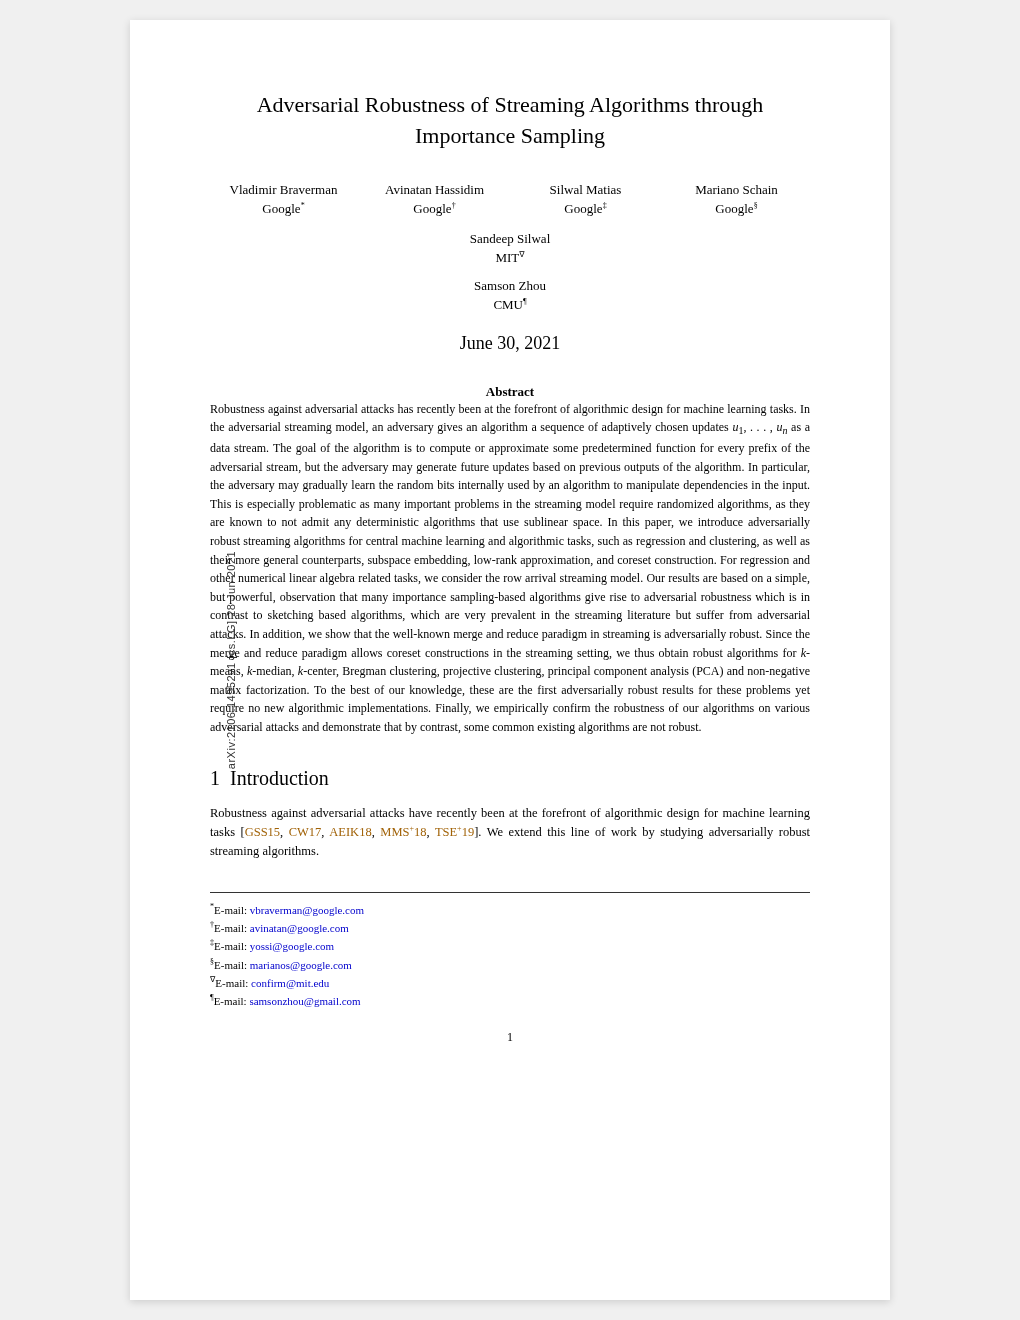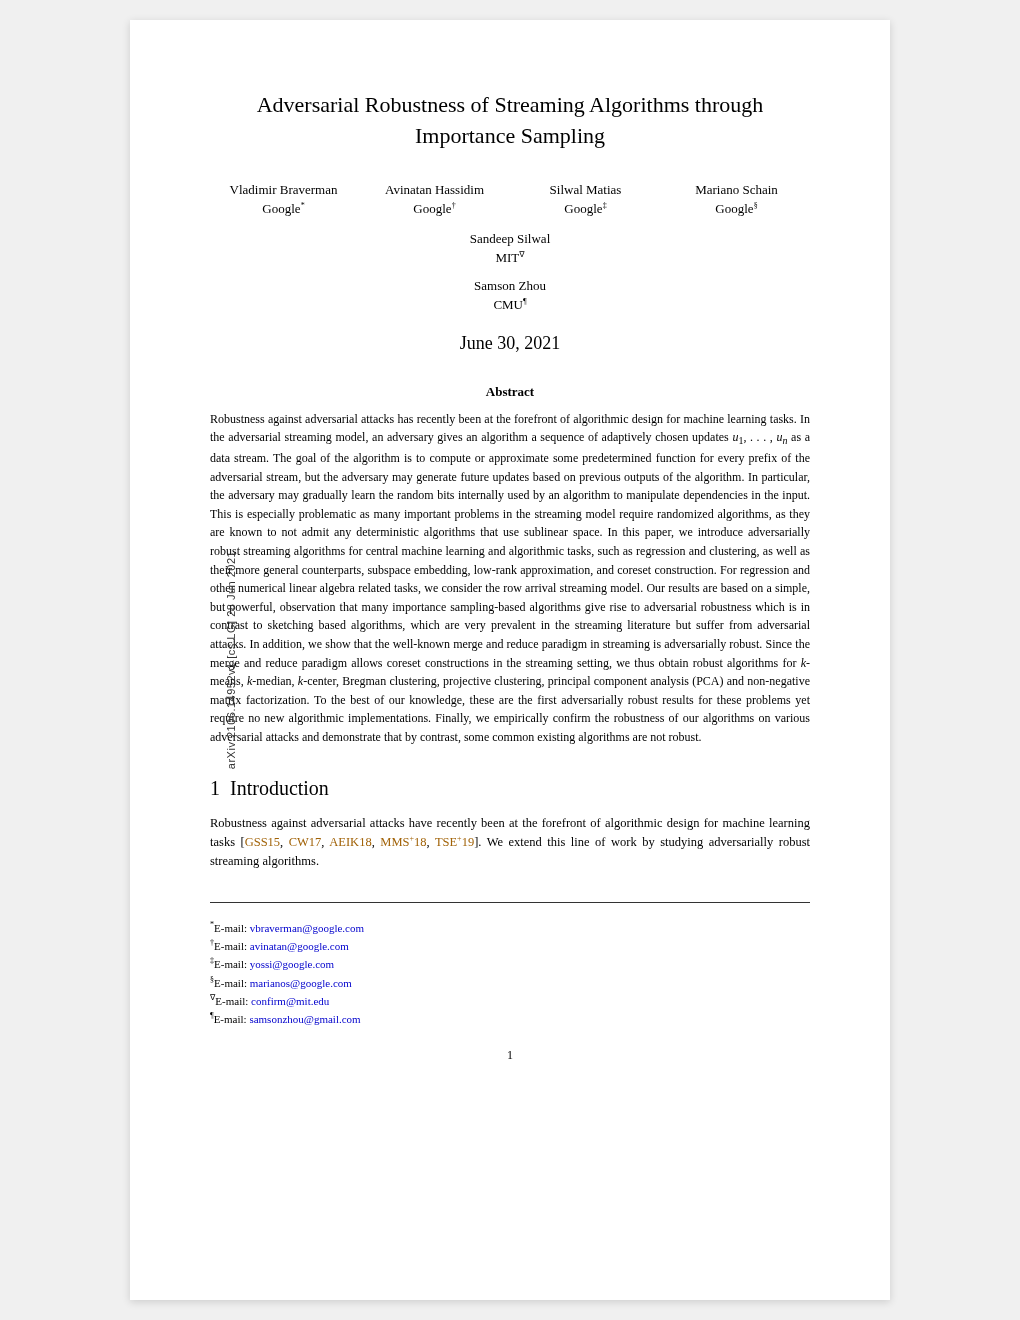--- a/index.html
+++ b/index.html
@@ -93,21 +93,20 @@
     }
 
     .abstract-section {
       margin-bottom: 30px;
     }
 
     .abstract-title {
       text-align: center;
       font-weight: bold;
       font-size: 13px;
-      margin-bottom: 10px;
     }
 
     .abstract-text {
       font-size: 12px;
       line-height: 1.55;
       text-align: justify;
     }
 
     .section-title {
       font-size: 20px;
@@ -119,21 +118,21 @@
     .intro-text {
       font-size: 12.5px;
       line-height: 1.55;
       text-align: justify;
       margin-bottom: 10px;
     }
 
     .footnotes-section {
       border-top: 1px solid #333;
       margin-top: 30px;
-      padding-top: 16px;
+      padding-top: 8px;
     }
 
     .footnote-item {
       font-size: 11px;
       line-height: 1.6;
       color: #000;
     }
 
     .footnote-item a, .email-link {
       color: #0000cc;

